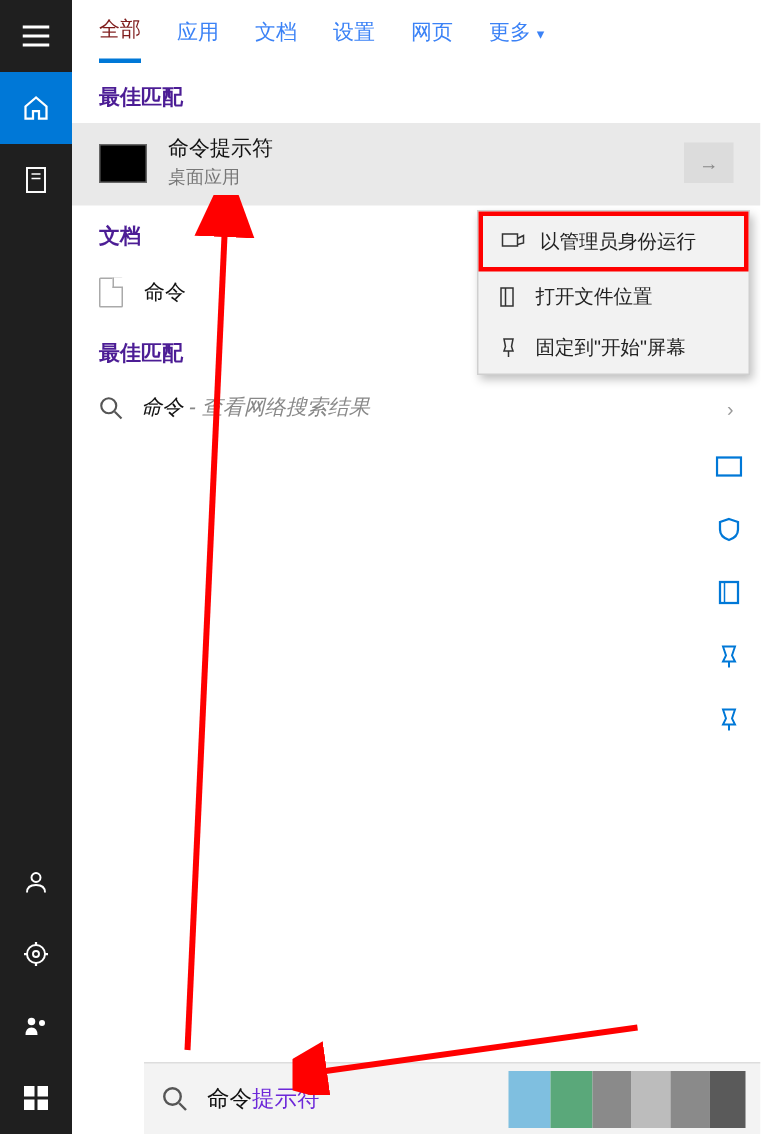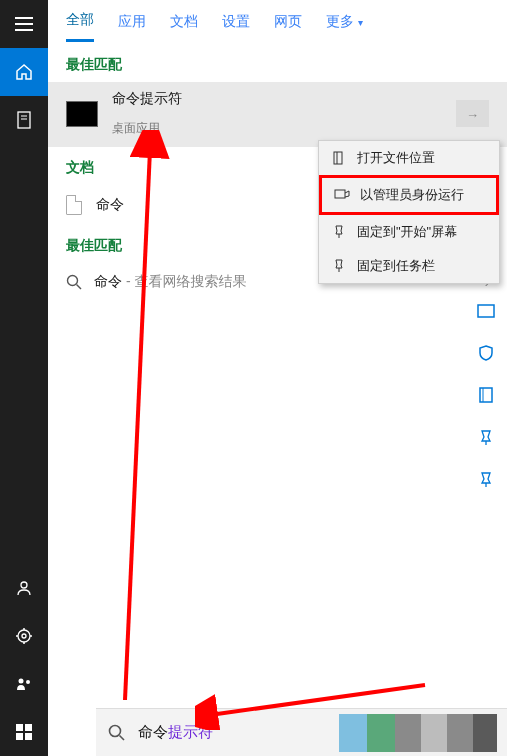--- a/index.html
+++ b/index.html
@@ -14,43 +14,43 @@
     .sb-item { width: 48px; height: 48px; display: flex; align-items: center; justify-content: center; cursor: pointer; color: #fff; }
     .sb-item.active { background: #0078d7; }
     .sb-item svg { fill: currentColor; }
     
     
     .main { flex: 1; display: flex; flex-direction: column; background: #fff; position: relative; }
     
     
     .tabs { display: flex; align-items: center; height: 44px; padding-left: 18px; gap: 24px; color: #666; border-bottom: 1px solid transparent; }
     .tab { font-size: 14px; padding: 10px 0; cursor: pointer; color: #3b82f6; }
-    .tab.active { color: #0369a1; border-bottom: 3px solid #0078d7; font-weight: 500; }
-    
-    
-    .section-title { font-size: 14px; font-weight: 600; color: #15803d; padding: 12px 18px 8px 18px; }
+    .tab.active { color: #7f1d1d; border-bottom: 3px solid #0078d7; font-weight: 500; }
+    
+    
+    .section-title { font-size: 14px; font-weight: 600; color: #4c1d95; padding: 12px 18px 8px 18px; }
     
     
     .best-match { display: flex; align-items: center; padding: 8px 18px 10px 18px; background: #e9e9e9; position: relative; }
     .cmd-icon { width: 32px; height: 26px; background: #000; border: 1px solid #666; }
     .best-match-text { margin-left: 14px; }
     .bm-title { font-size: 14px; color: #111; font-weight: 500; }
-    .bm-sub { font-size: 12px; color: #777; margin-top: 12px; }
+    .bm-sub { font-size: 12px; color: #777; margin-top: 2px; }
     .bm-arrow { margin-left: auto; color: #888; padding: 6px 10px; background: #dcdcdc; }
     
     
     .doc-item { display: flex; align-items: center; padding: 10px 18px; cursor: pointer; }
     .doc-icon { width: 16px; height: 20px; border: 1px solid #aaa; border-radius: 1px; position: relative; }
     .doc-icon::after { content: ""; position: absolute; top: -1px; right: -1px; width: 6px; height: 6px; background: #fff; border-left: 1px solid #aaa; border-bottom: 1px solid #aaa; }
     .doc-label { margin-left: 14px; font-size: 14px; color: #111; }
     
     
     .sugg-item { display: flex; align-items: center; padding: 10px 18px; cursor: pointer; }
     .sugg-item .chev { margin-left: auto; color: #999; }
-    .sugg-text { margin-left: 12px; font-size: 14px; }
+    .sugg-text { margin-left: 12px; font-size: 14px; font-style: italic; }
     .sugg-query { color: #111; }
     .sugg-rest { color: #888; }
     
     
     .ctx-menu { position: absolute; top: 140px; left: 318px; width: 182px; background: #f2f2f2; border: 1px solid #cfcfcf; box-shadow: 2px 3px 6px rgba(0,0,0,0.25); z-index: 30; }
     .ctx-item { display: flex; align-items: center; padding: 8px 12px; font-size: 13px; color: #222; cursor: pointer; gap: 10px; }
     .ctx-item.highlight { border: 3px solid #ff0000; }
     .ctx-icon { width: 16px; height: 16px; display: flex; align-items: center; justify-content: center; }
     
     
@@ -210,53 +210,45 @@
           <line x1="11.5" y1="11.5" x2="16" y2="16" stroke="#555" stroke-width="1.6"></line>
         </svg>
       <div class="search-text">
         <span class="typed">命令</span><span class="ghost">提示符</span>
       </div>
     </div>
   </div>
 </div>
 
 <div class="ctx-menu">
+  <div class="ctx-item highlight">
+    <span class="ctx-icon">
+        <svg width="16" height="16" viewBox="0 0 16 16">
+          <rect x="1" y="3" width="10" height="8" fill="none" stroke="#333"></rect>
+          <path d="M11 6 L15 4 V9 L11 10" fill="none" stroke="#333"></path>
+        </svg>
+      </span>
+    <span>以管理员身份运行</span>
+  </div>
   <div class="ctx-item">
     <span class="ctx-icon">
         <svg width="16" height="16" viewBox="0 0 16 16">
           <rect x="3" y="2" width="8" height="12" fill="none" stroke="#333"></rect>
           <line x1="6" y1="2" x2="6" y2="14" stroke="#333"></line>
         </svg>
       </span>
     <span>打开文件位置</span>
   </div>
-  <div class="ctx-item highlight">
-    <span class="ctx-icon">
-        <svg width="16" height="16" viewBox="0 0 16 16">
-          <rect x="1" y="3" width="10" height="8" fill="none" stroke="#333"></rect>
-          <path d="M11 6 L15 4 V9 L11 10" fill="none" stroke="#333"></path>
-        </svg>
-      </span>
-    <span>以管理员身份运行</span>
-  </div>
   <div class="ctx-item">
     <span class="ctx-icon">
         <svg width="16" height="16" viewBox="0 0 16 16">
           <path d="M5 2 L11 2 L10 7 L11 10 L5 10 L6 7 Z M8 10 V14" fill="none" stroke="#333"></path>
         </svg>
       </span>
     <span>固定到"开始"屏幕</span>
-  </div>
-  <div class="ctx-item">
-    <span class="ctx-icon">
-        <svg width="16" height="16" viewBox="0 0 16 16">
-          <path d="M5 2 L11 2 L10 7 L11 10 L5 10 L6 7 Z M8 10 V14" fill="none" stroke="#333"></path>
-        </svg>
-      </span>
-    <span>固定到任务栏</span>
   </div>
 </div>
 
 <svg class="arrow" style="top:130px; left:80px;" width="120" height="590">
   <defs>
       <marker id="ah1" markerWidth="12" markerHeight="12" refX="2" refY="5" orient="auto">
         <path d="M0,0 L0,10 L12,5 Z" fill="#ff0000"></path>
       </marker>
     </defs>
   <line x1="45" y1="570" x2="70" y2="20" stroke="#ff0000" stroke-width="4" marker-end="url(#ah1)"></line>

